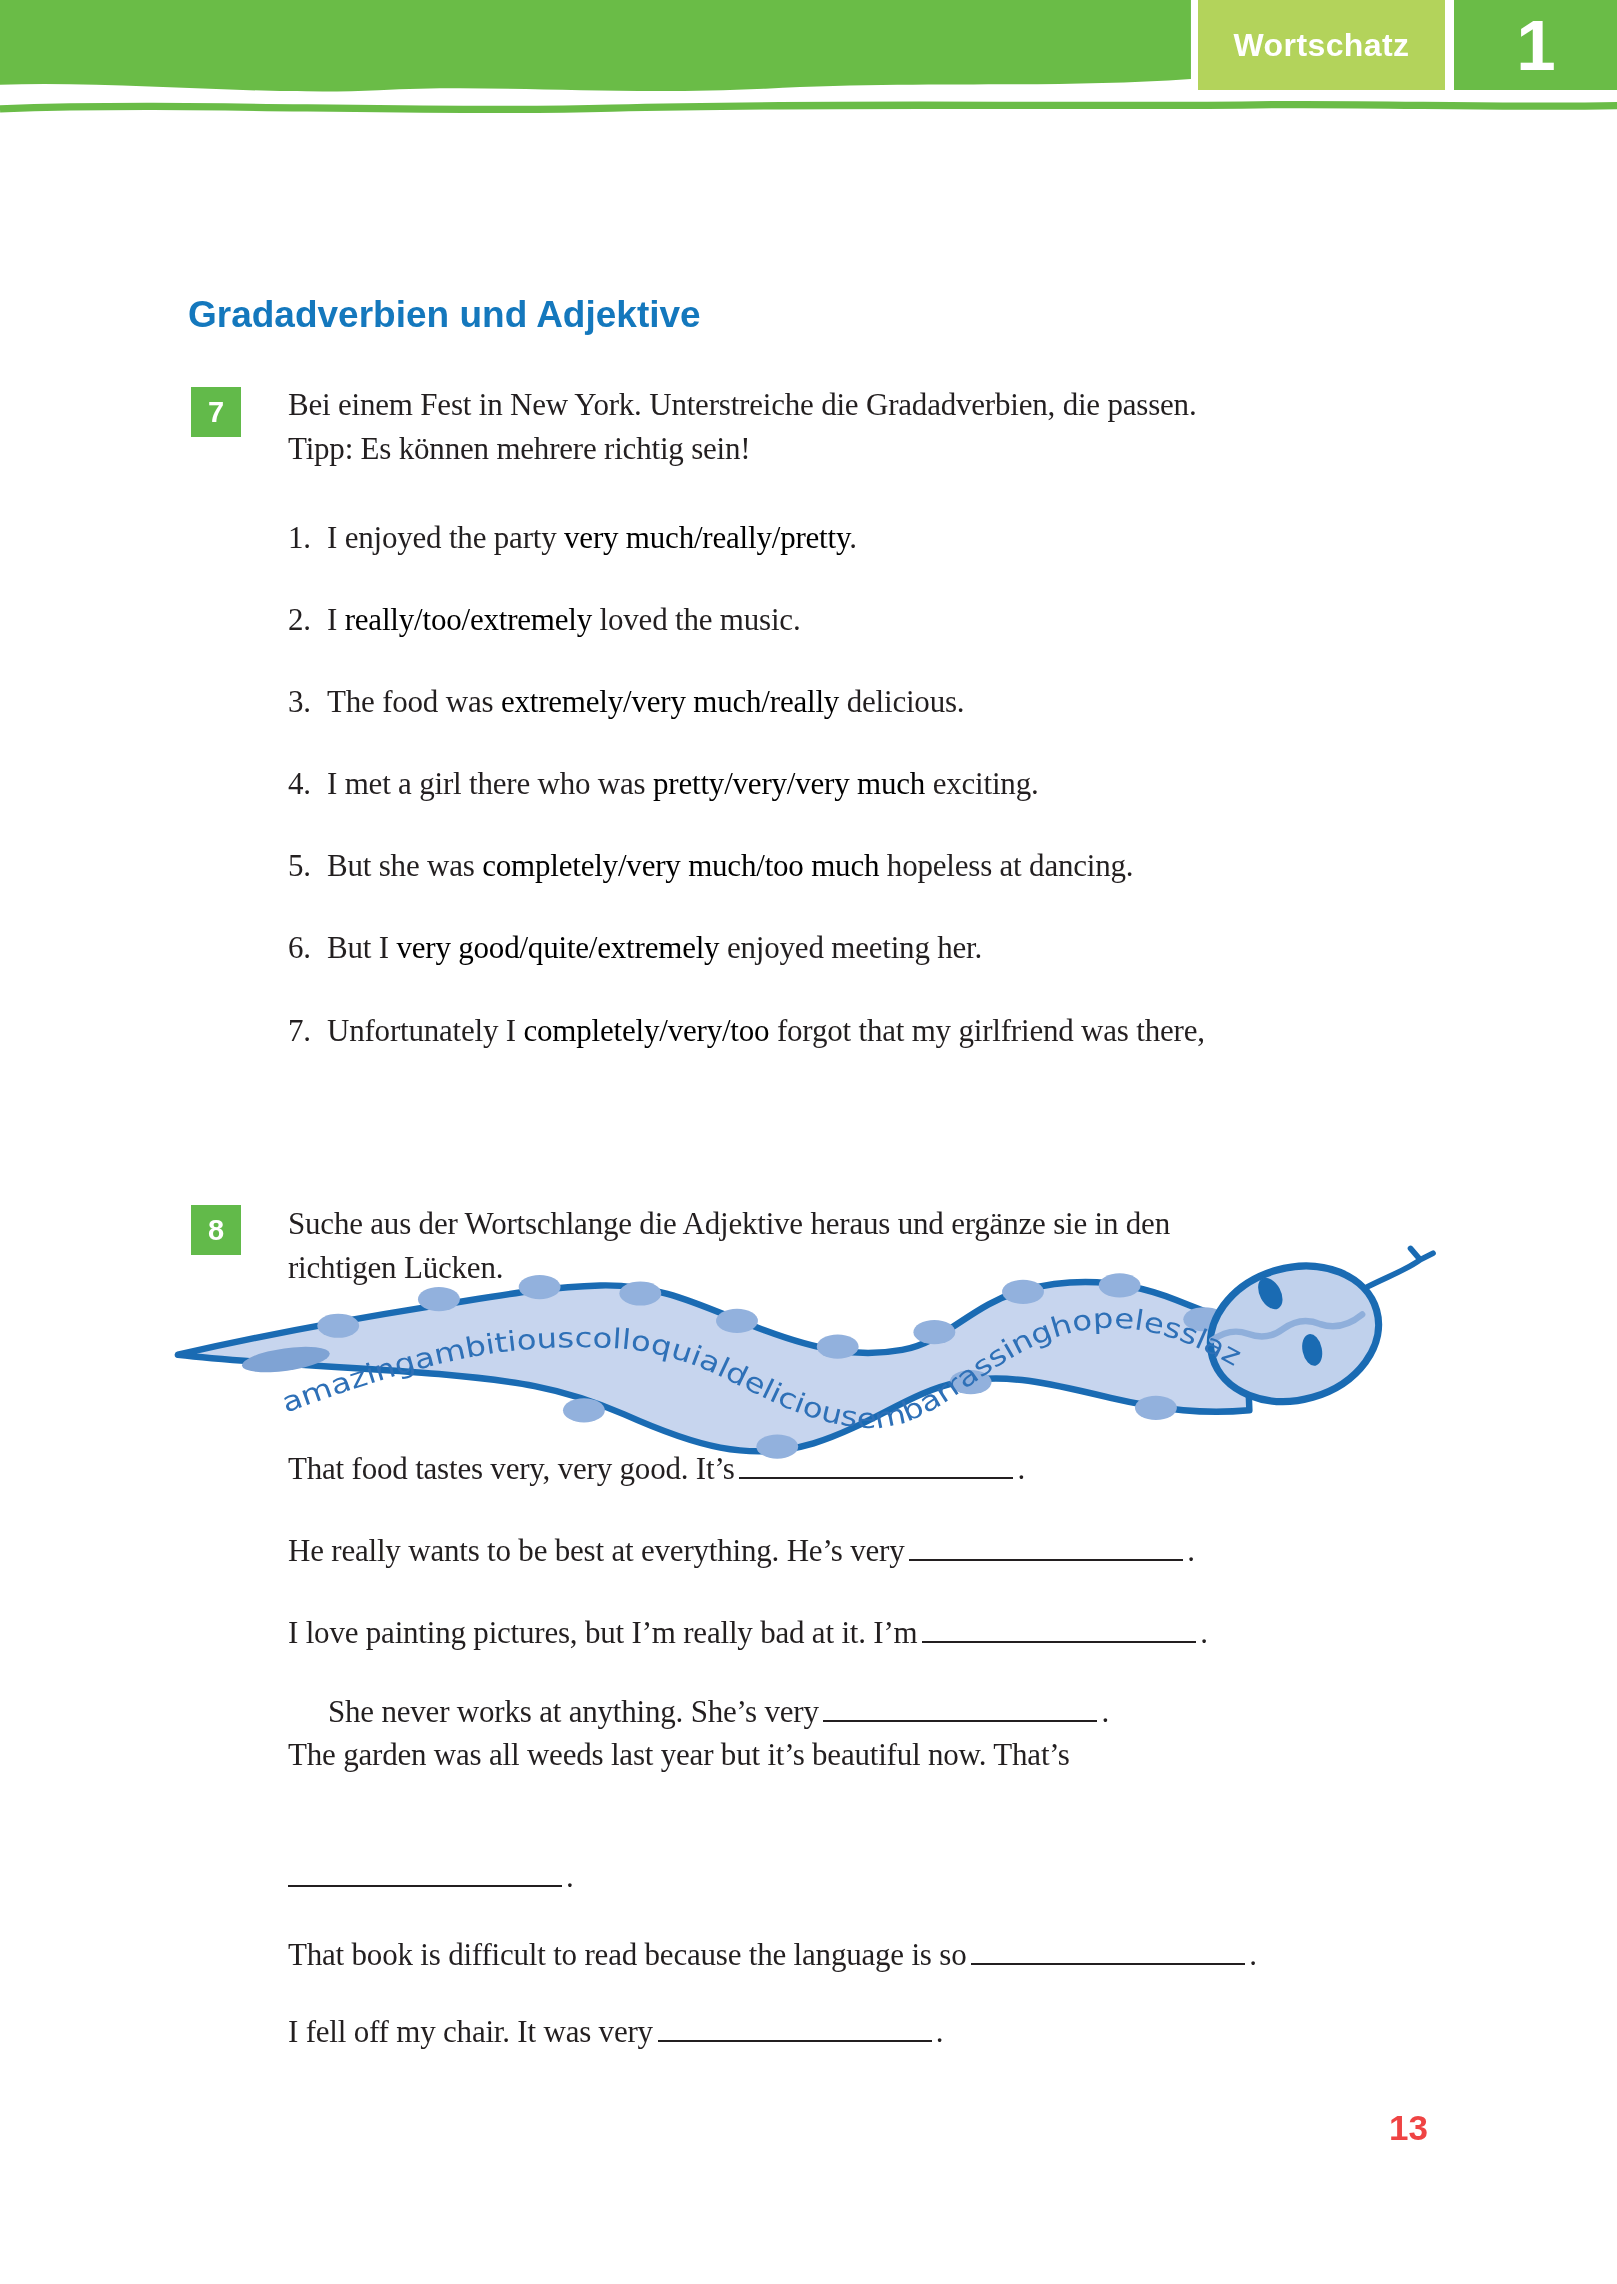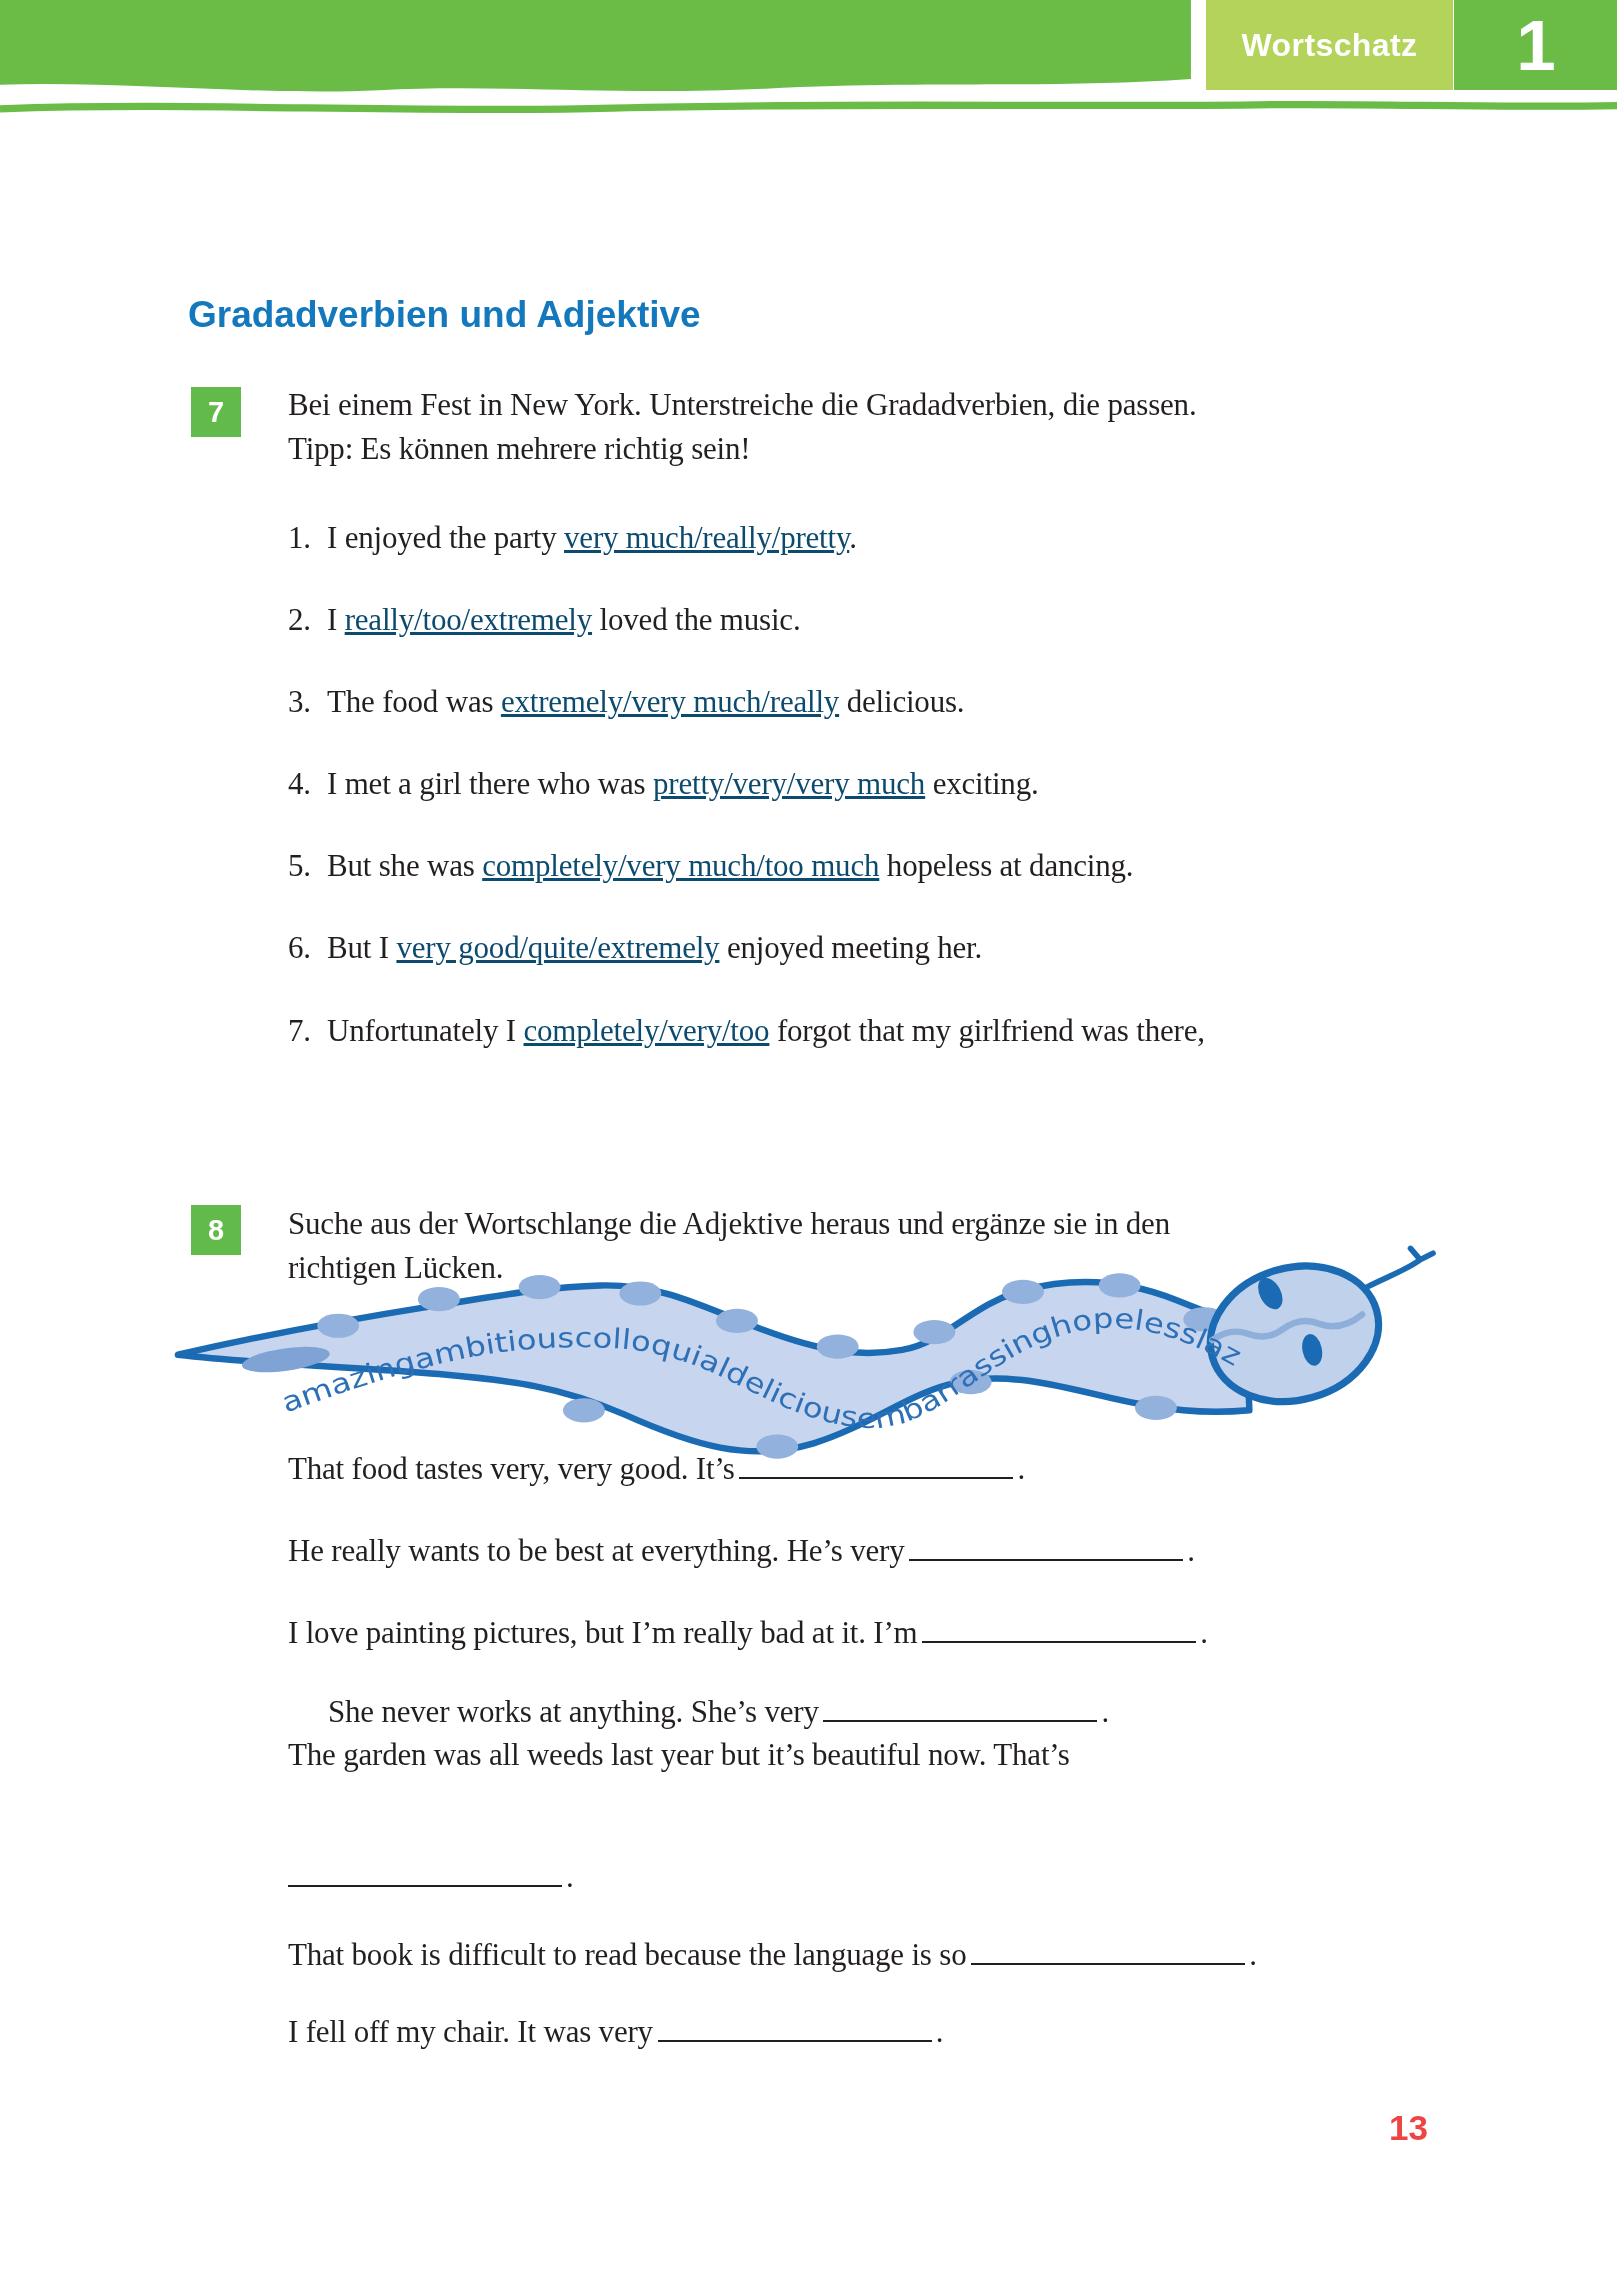--- a/index.html
+++ b/index.html
@@ -3,34 +3,34 @@
 <meta charset="utf-8">
 <style>
   html,body{margin:0;padding:0;background:#ffffff;}
   #page{position:relative;width:1618px;height:2284px;background:#ffffff;overflow:hidden;
         font-family:"Liberation Serif","DejaVu Serif",serif;color:#231f20;}
   .abs{position:absolute;}
   
   #header-svg{position:absolute;left:0;top:0;}
   .hdr-box{position:absolute;top:0;height:90px;display:flex;align-items:center;justify-content:center;
            font-family:"Liberation Sans","DejaVu Sans",sans-serif;color:#ffffff;font-weight:bold;}
-  #wortschatz-box{left:1198px;width:247px;background:#b3d35b;font-size:32px;letter-spacing:0.4px;margin-left:8px;}
+  #wortschatz-box{left:1198px;width:247px;background:#b3d35b;font-size:32px;letter-spacing:0.4px;}
   #chapter-box{left:1454px;width:164px;background:#6abc47;font-size:71px;}
   
   #section-title{left:188px;top:294px;font-family:"Liberation Sans","DejaVu Sans",sans-serif;
                  font-weight:bold;font-size:37px;color:#1478bd;}
   
   .exnum{position:absolute;left:191px;width:50px;height:50px;background:#62ba4a;color:#fff;
          display:flex;align-items:center;justify-content:center;
          font-family:"Liberation Sans","DejaVu Sans",sans-serif;font-weight:bold;font-size:29px;}
   
   .txt{position:absolute;left:288px;font-size:31px;line-height:44px;letter-spacing:-0.2px;width:1192px;}
   .item{position:absolute;left:288px;font-size:31px;line-height:44px;letter-spacing:-0.2px;width:1192px;display:flex;}
   .item .num{flex:0 0 39px;}
-  .blue{color:#0c4a6e;text-decoration:underline;}
+  .blue{color:#000000;}
   .blank{display:inline-block;width:274px;height:4.8px;border-bottom:2.4px solid #231f20;margin:0 4px 0 4.8px;}
   .gap{position:absolute;left:288px;font-size:31px;line-height:44px;letter-spacing:-0.2px;width:1257px;}
   #page-number{position:absolute;left:1389px;top:2108px;font-family:"Liberation Sans","DejaVu Sans",sans-serif;
                font-weight:bold;font-size:35px;color:#ef4444;}
   #snake-wrap{position:absolute;left:165px;top:1245px;width:1289px;height:242px;}
 </style>
 </head>
 <body>
 
 <div id="page">

